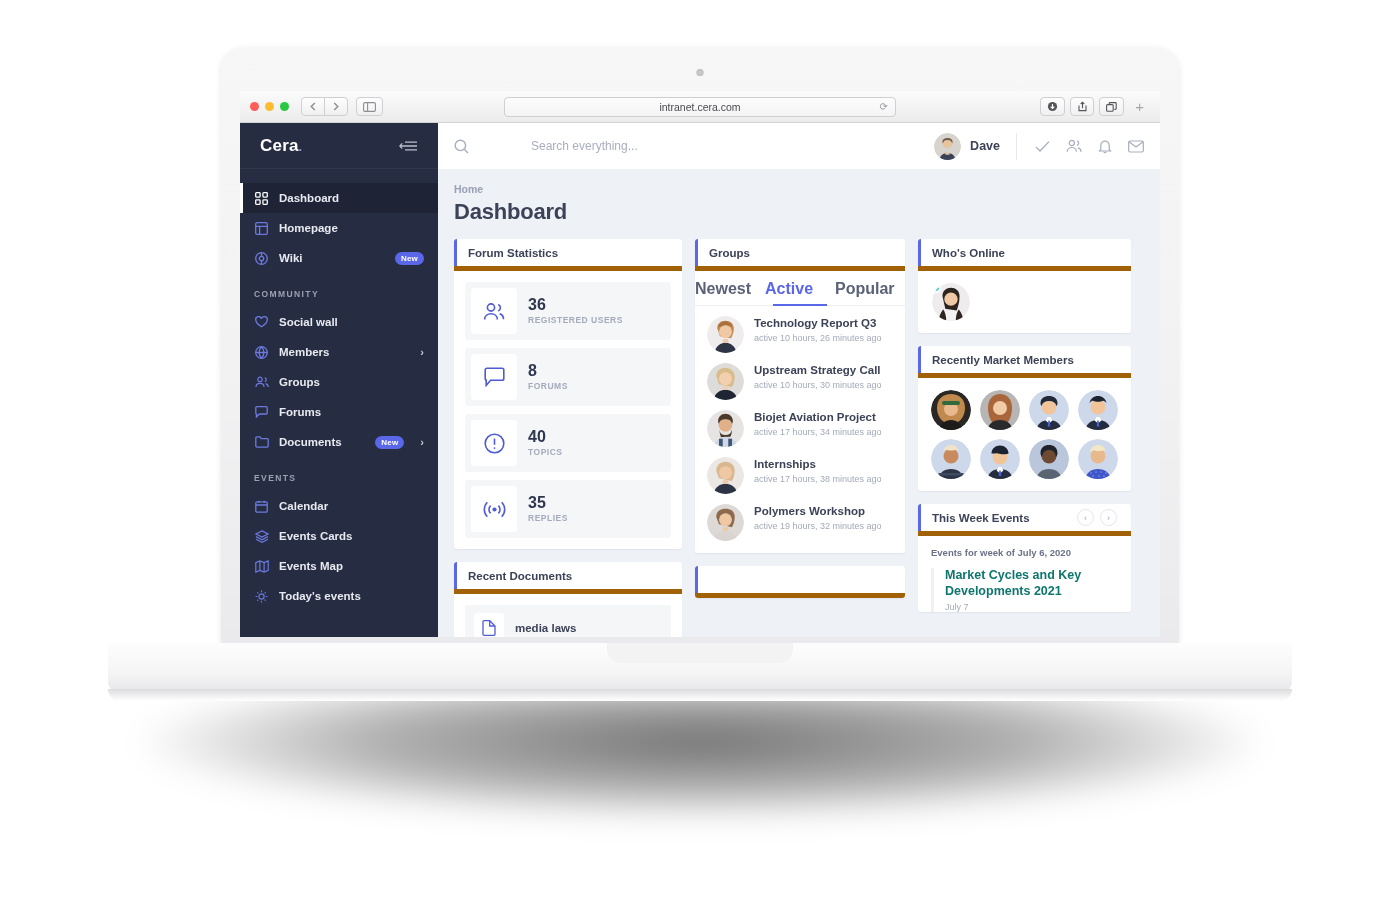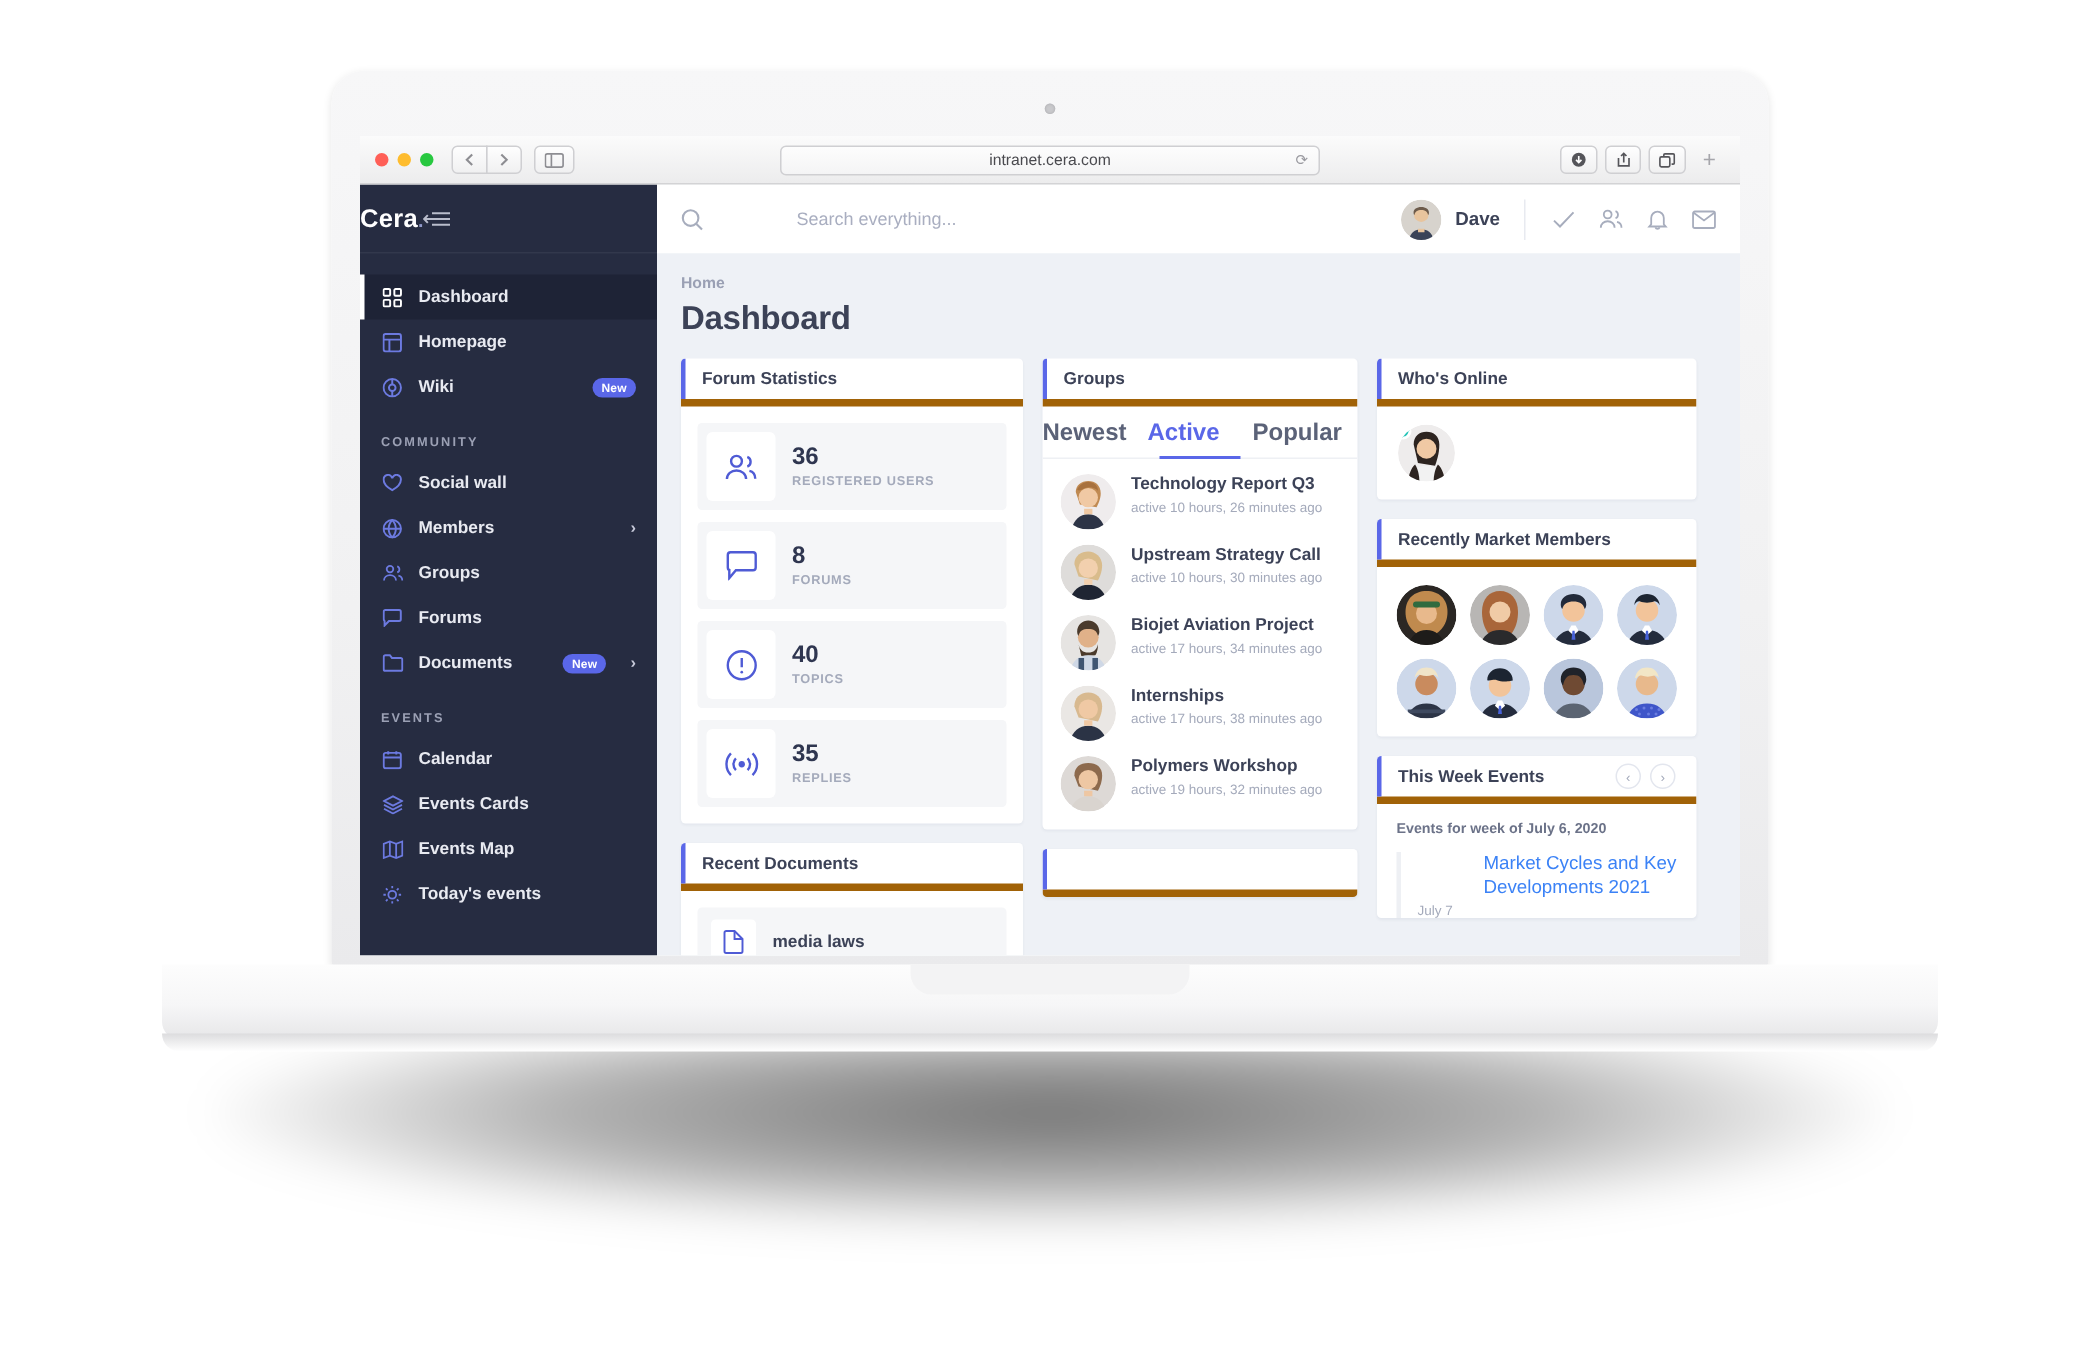--- a/index.html
+++ b/index.html
@@ -64,40 +64,40 @@
     border: 1px solid #cfcfd2; border-radius: 4px;
     display: flex; align-items: center; justify-content: center;
     font-size: 11px; color: #8d8d92;
   }
   .navgrp { display: flex; }
   .navgrp .chip { border-radius: 0; margin-left: -1px; }
   .navgrp .chip:first-child { border-radius: 4px 0 0 4px; margin-left: 0; }
   .navgrp .chip:last-child { border-radius: 0 4px 4px 0; }
   .urlbar {
     position: absolute; left: 50%; transform: translateX(-50%);
-    width: 360px; height: 20px;
+    width: 392px; height: 20px;
     background: linear-gradient(180deg,#fdfdfd,#f4f4f5);
     border: 1px solid #cfcfd2; border-radius: 4px;
     display: flex; align-items: center; justify-content: center;
     font-size: 10.5px; color: #4a4a4f;
   }
   .urlbar .reload { position: absolute; right: 7px; font-size: 10px; color: #9a9aa0; }
   .chrome-right { margin-left: auto; display: flex; align-items: center; gap: 5px; }
   .newtab { font-size: 15px; color: #a6a6ab; padding: 0 6px; }
 
   
   .app { display: flex; height: calc(100% - 32px); background: #eef1f6; }
 
   .sidebar {
     width: 198px; flex: none; background: #262c41; color: #fff;
     display: flex; flex-direction: column;
   }
   .brand {
-    height: 46px; display: flex; align-items: center; justify-content: flex-start;
-    padding: 0 0; border-bottom: 1px solid rgba(255,255,255,0.06);
+    height: 46px; display: flex; align-items: center; justify-content: space-between;
+    padding: 0 20px; border-bottom: 1px solid rgba(255,255,255,0.06);
   }
   .brand-name { font-size: 17px; font-weight: 700; letter-spacing: .2px; }
   .brand-name .d { color: #fff; }
   .collapse { color: #b9bdcc; display: flex; }
   .nav { padding-top: 14px; flex: 1; overflow: hidden; }
   .nav-item {
     height: 30px; display: flex; align-items: center; gap: 10px;
     padding: 0 14px; font-size: 11.5px; font-weight: 600; color: #e8eaf1;
     position: relative;
   }
@@ -203,21 +203,21 @@
 
   .ev-nav { margin-left: auto; display: flex; gap: 6px; }
   .ev-btn {
     width: 17px; height: 17px; border-radius: 50%; border: 1px solid #e3e6ee;
     display: flex; align-items: center; justify-content: center;
     font-size: 9px; color: #a4aabb;
   }
   .ev-body { padding: 11px 13px 0; }
   .ev-week { font-size: 9.5px; font-weight: 600; color: #6b7288; }
   .ev-item { margin-top: 10px; padding-left: 11px; border-left: 3px solid #eef0f4; }
-  .ev-title { font-size: 12.5px; font-weight: 400; color: #3b82f6; line-height: 1.25; margin-left: 44px; }
+  .ev-title { font-size: 12.5px; font-weight: 700; color: #0f766e; line-height: 1.25; }
   .ev-sub { font-size: 9px; color: #a4aabb; margin-top: 3px; }
 
   .doc-row { display: flex; align-items: center; gap: 11px; background: #f5f6f8; border-radius: 3px; padding: 8px 9px; }
   .doc-ico { width: 30px; height: 30px; background: #fff; border-radius: 3px; display:flex; align-items:center; justify-content:center; color: #4f5bd5; flex:none; }
   .doc-name { font-size: 11.5px; font-weight: 700; color: #3c4257; }
 
   svg { display: block; }
 </style>
 </head>
 <body>

